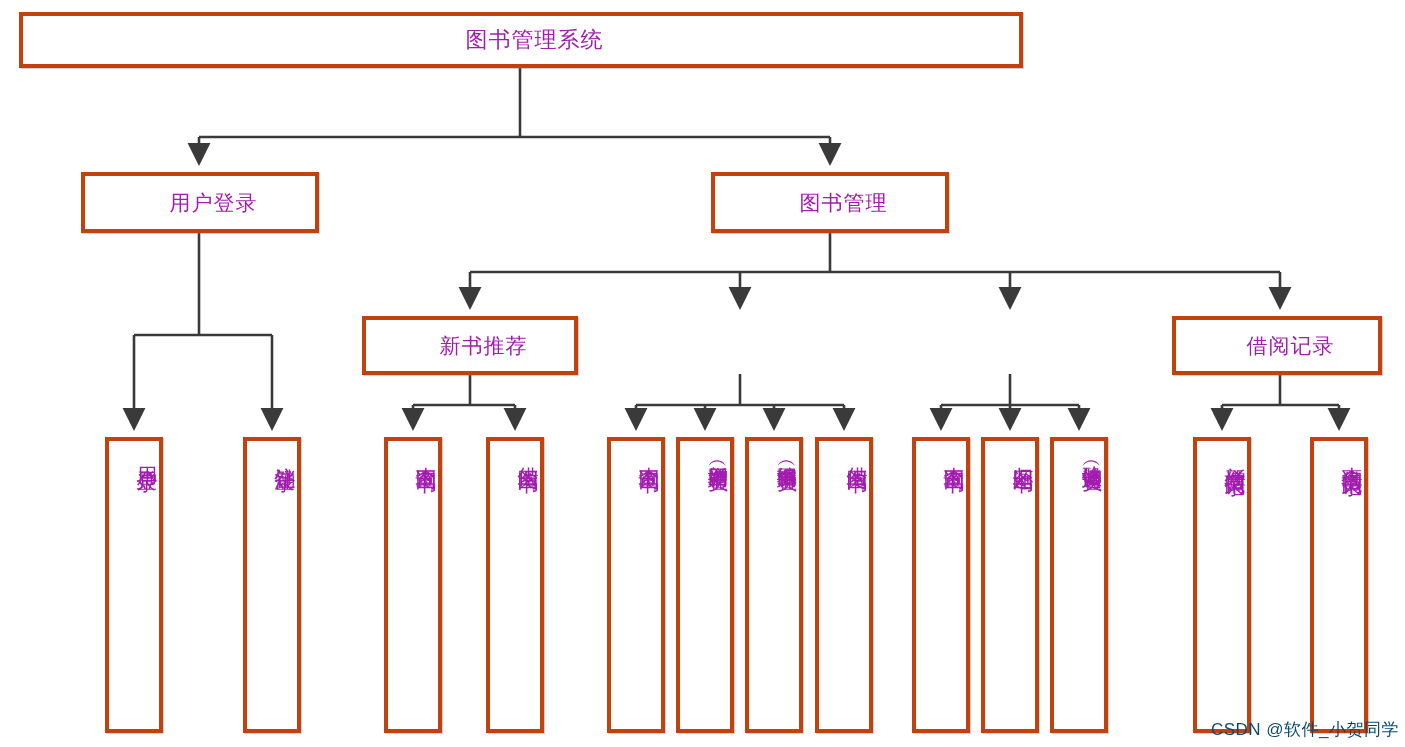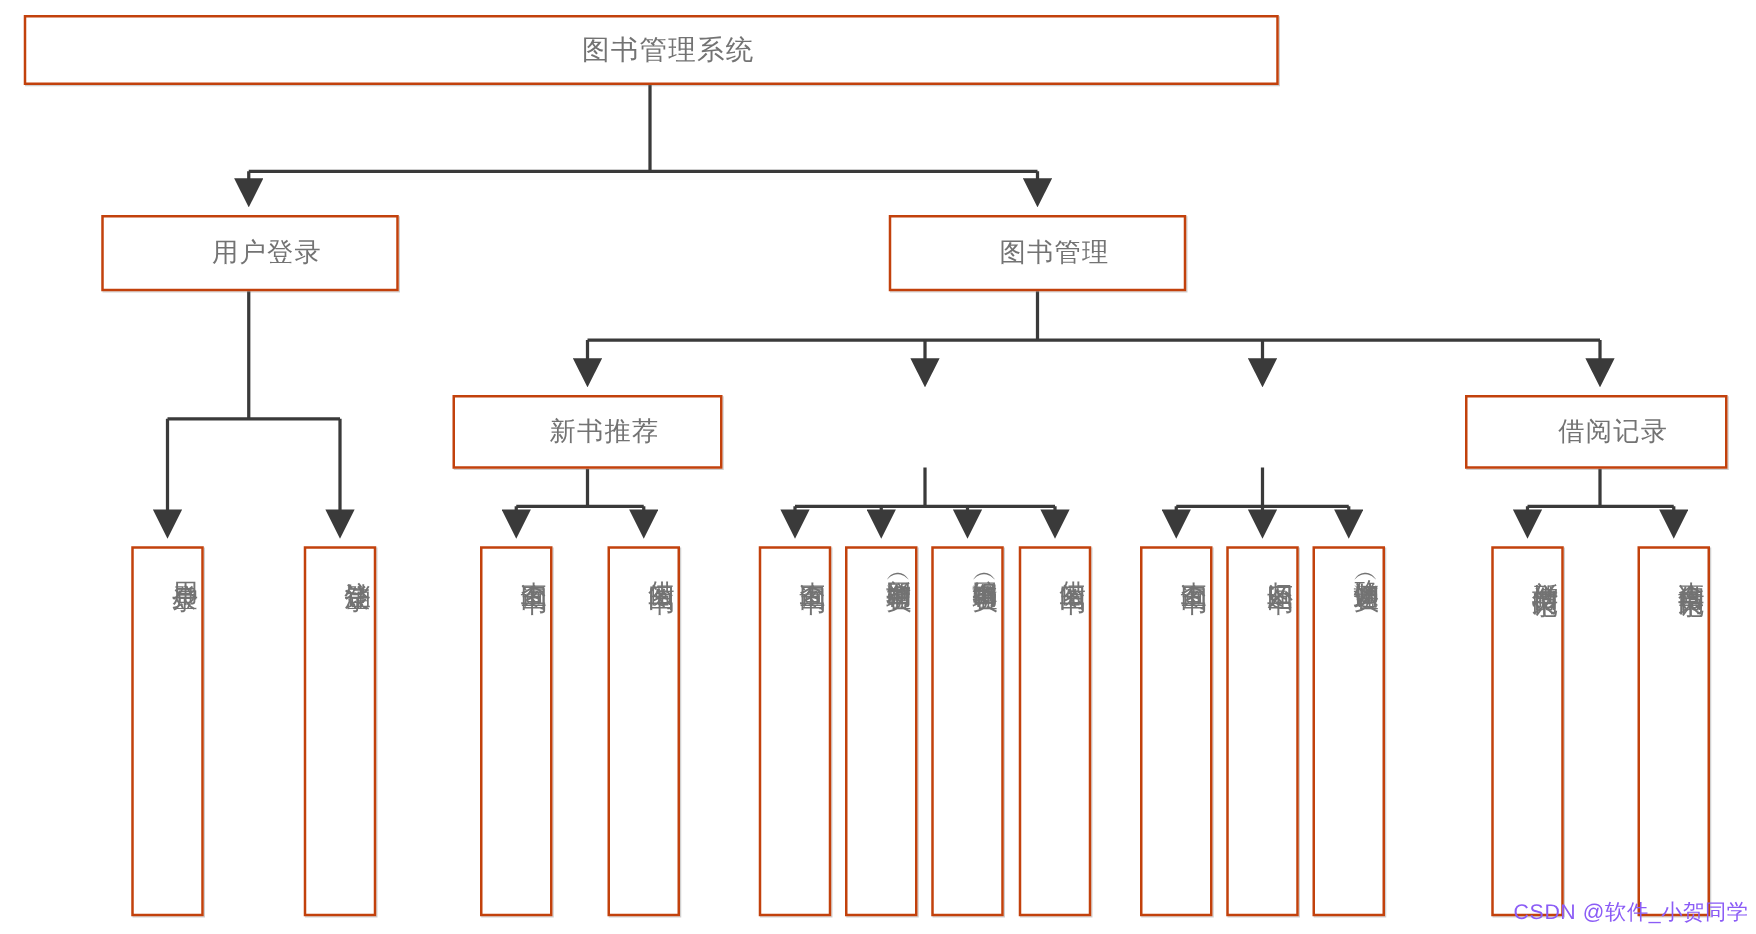--- a/index.html
+++ b/index.html
@@ -19,26 +19,26 @@
     position: absolute;
     left: 0;
     top: 0;
     width: 1405px;
     height: 747px;
     pointer-events: none;
   }
   .node {
     position: absolute;
     box-sizing: border-box;
-    border: 2px solid #c2410c;
+    border: 4px solid #c2410c;
     background: #ffffff;
     display: flex;
     align-items: center;
     justify-content: center;
-    color: #737373;
+    color: #a21caf;
     box-shadow: 1px 1px 0 rgba(120,120,120,0.35);
     padding-left: 27px;
   }
   .node .label {
     display: block;
     text-align: center;
     line-height: 1.12;
     letter-spacing: 1px;
     white-space: nowrap;
   }
@@ -59,21 +59,21 @@
     line-height: 1.0;
     letter-spacing: 2px;
     white-space: nowrap;
   }
   .leaf.tall .label { font-size: 20px; letter-spacing: 1px; }
   #watermark {
     position: absolute;
     right: 6px;
     bottom: 6px;
     font-size: 17px;
-    color: #8b5cf6;
+    color: #0c4a6e;
     letter-spacing: 0.5px;
     white-space: nowrap;
     font-family: "Liberation Sans", "DejaVu Sans", sans-serif;
   }
 </style>
 </head>
 <body>
 
 <div id="stage">
 

